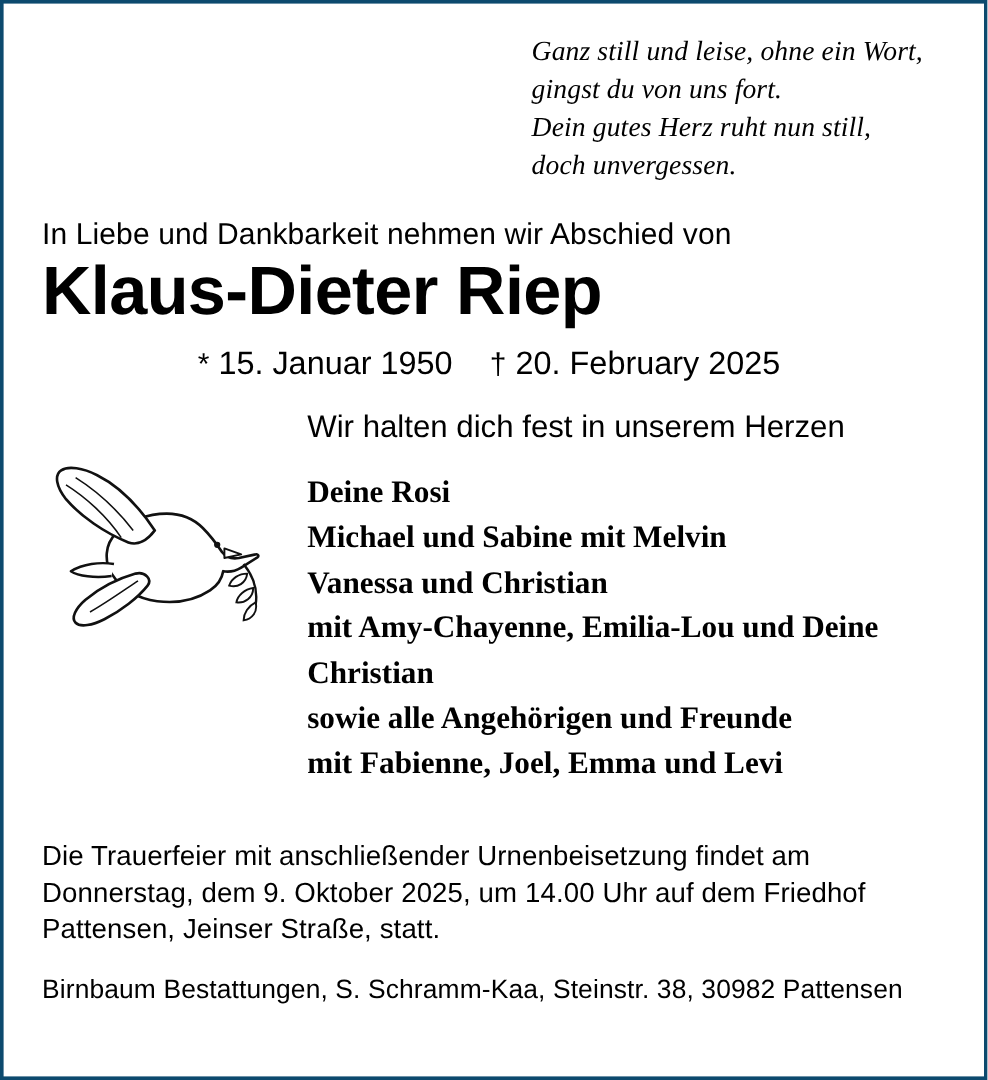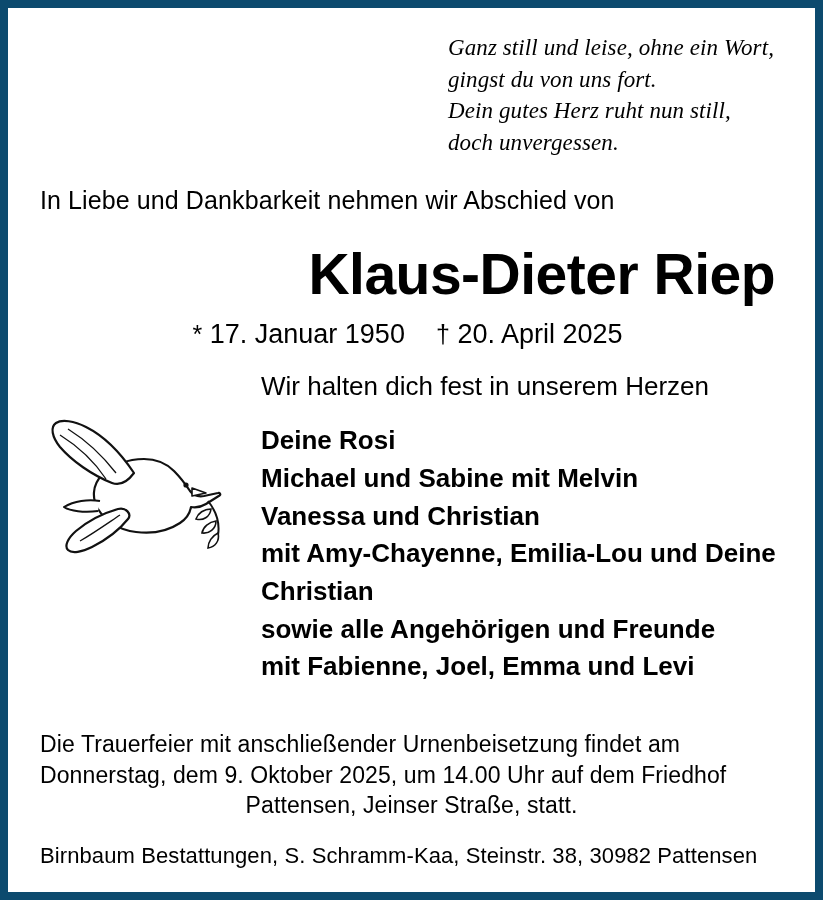--- a/index.html
+++ b/index.html
@@ -10,21 +10,21 @@
   body {
     font-family: "Liberation Sans", sans-serif;
     color: #000000;
   }
   .obituary {
     position: relative;
     width: 823px;
     height: 900px;
     box-sizing: border-box;
     background: #ffffff;
-    border: 8px solid #0c4a6e;
+    border: 3px solid #0c4a6e;
     overflow: hidden;
   }
   .inner {
     position: absolute;
     left: 0;
     top: 0;
     right: 0;
     bottom: 0;
     padding: 24px 32px 18px 32px;
     box-sizing: border-box;
@@ -49,25 +49,24 @@
   
   .intro {
     margin-top: 26px;
     font-size: 25px;
     line-height: 1.2;
     letter-spacing: 0.1px;
   }
 
   
   .name {
-    text-align: right;
+    text-align: left;
     font-size: 57px;
     font-weight: bold;
     letter-spacing: -0.5px;
-    margin-top: 26px;
     padding-right: 8px;
   }
 
   
   .dates {
     text-align: center;
     font-size: 27px;
     margin-top: 12px;
     padding-right: 8px;
     white-space: nowrap;
@@ -98,39 +97,40 @@
   .family .lead {
     font-size: 26px;
     font-weight: normal;
     line-height: 1.2;
     margin-bottom: 20px;
   }
   .family .names {
     font-size: 26px;
     font-weight: bold;
     line-height: 1.45;
+    font-family: Liberation Serif, serif;
   }
   .family .names div {
     white-space: nowrap;
   }
 
   
   .ceremony {
     margin-top: 43px;
     font-size: 23px;
     line-height: 1.33;
     text-align: justify;
     text-justify: inter-word;
     letter-spacing: 0.1px;
   }
   .ceremony > span {
     display: block;
   }
   .ceremony .last {
-    text-align: center;
+    text-align: left;
   }
 
   
   .funeral-home {
     margin-top: 22px;
     font-size: 22px;
     line-height: 1.2;
     letter-spacing: 0.1px;
   }
 </style>
@@ -146,24 +146,24 @@
       <div>Dein gutes Herz ruht nun still,</div>
       <div>doch unvergessen.</div>
     </div>
 
     <div class="intro">In Liebe und Dankbarkeit nehmen wir Abschied von</div>
 
     <div class="name">Klaus-Dieter Riep</div>
 
     <div class="dates">
       <span class="sym">*</span>
-      <span>17. Januar 1950</span>
+      <span>15. Januar 1950</span>
       <span class="gap"></span>
       <span class="sym">†</span>
-      <span>20. April 2025</span>
+      <span>20. February 2025</span>
     </div>
 
     <div class="middle">
       <div class="dove-wrap">
         <svg width="200" height="190" viewBox="0 0 200 190" fill="none" xmlns="http://www.w3.org/2000/svg" aria-hidden="true">
 
           <path d="M58 120 C52 110, 52 96, 62 86 C72 76, 88 70, 104 70 C116 70, 126 74, 134 82
                    C140 88, 146 96, 150 102 C153 106, 158 108, 164 107 L178 104
                    C180 103.5, 181 105.5, 179.5 106.5 L166 115 C161 118, 156 119, 151 118
                    C150 124, 146 130, 140 134 C128 142, 112 145, 96 143

